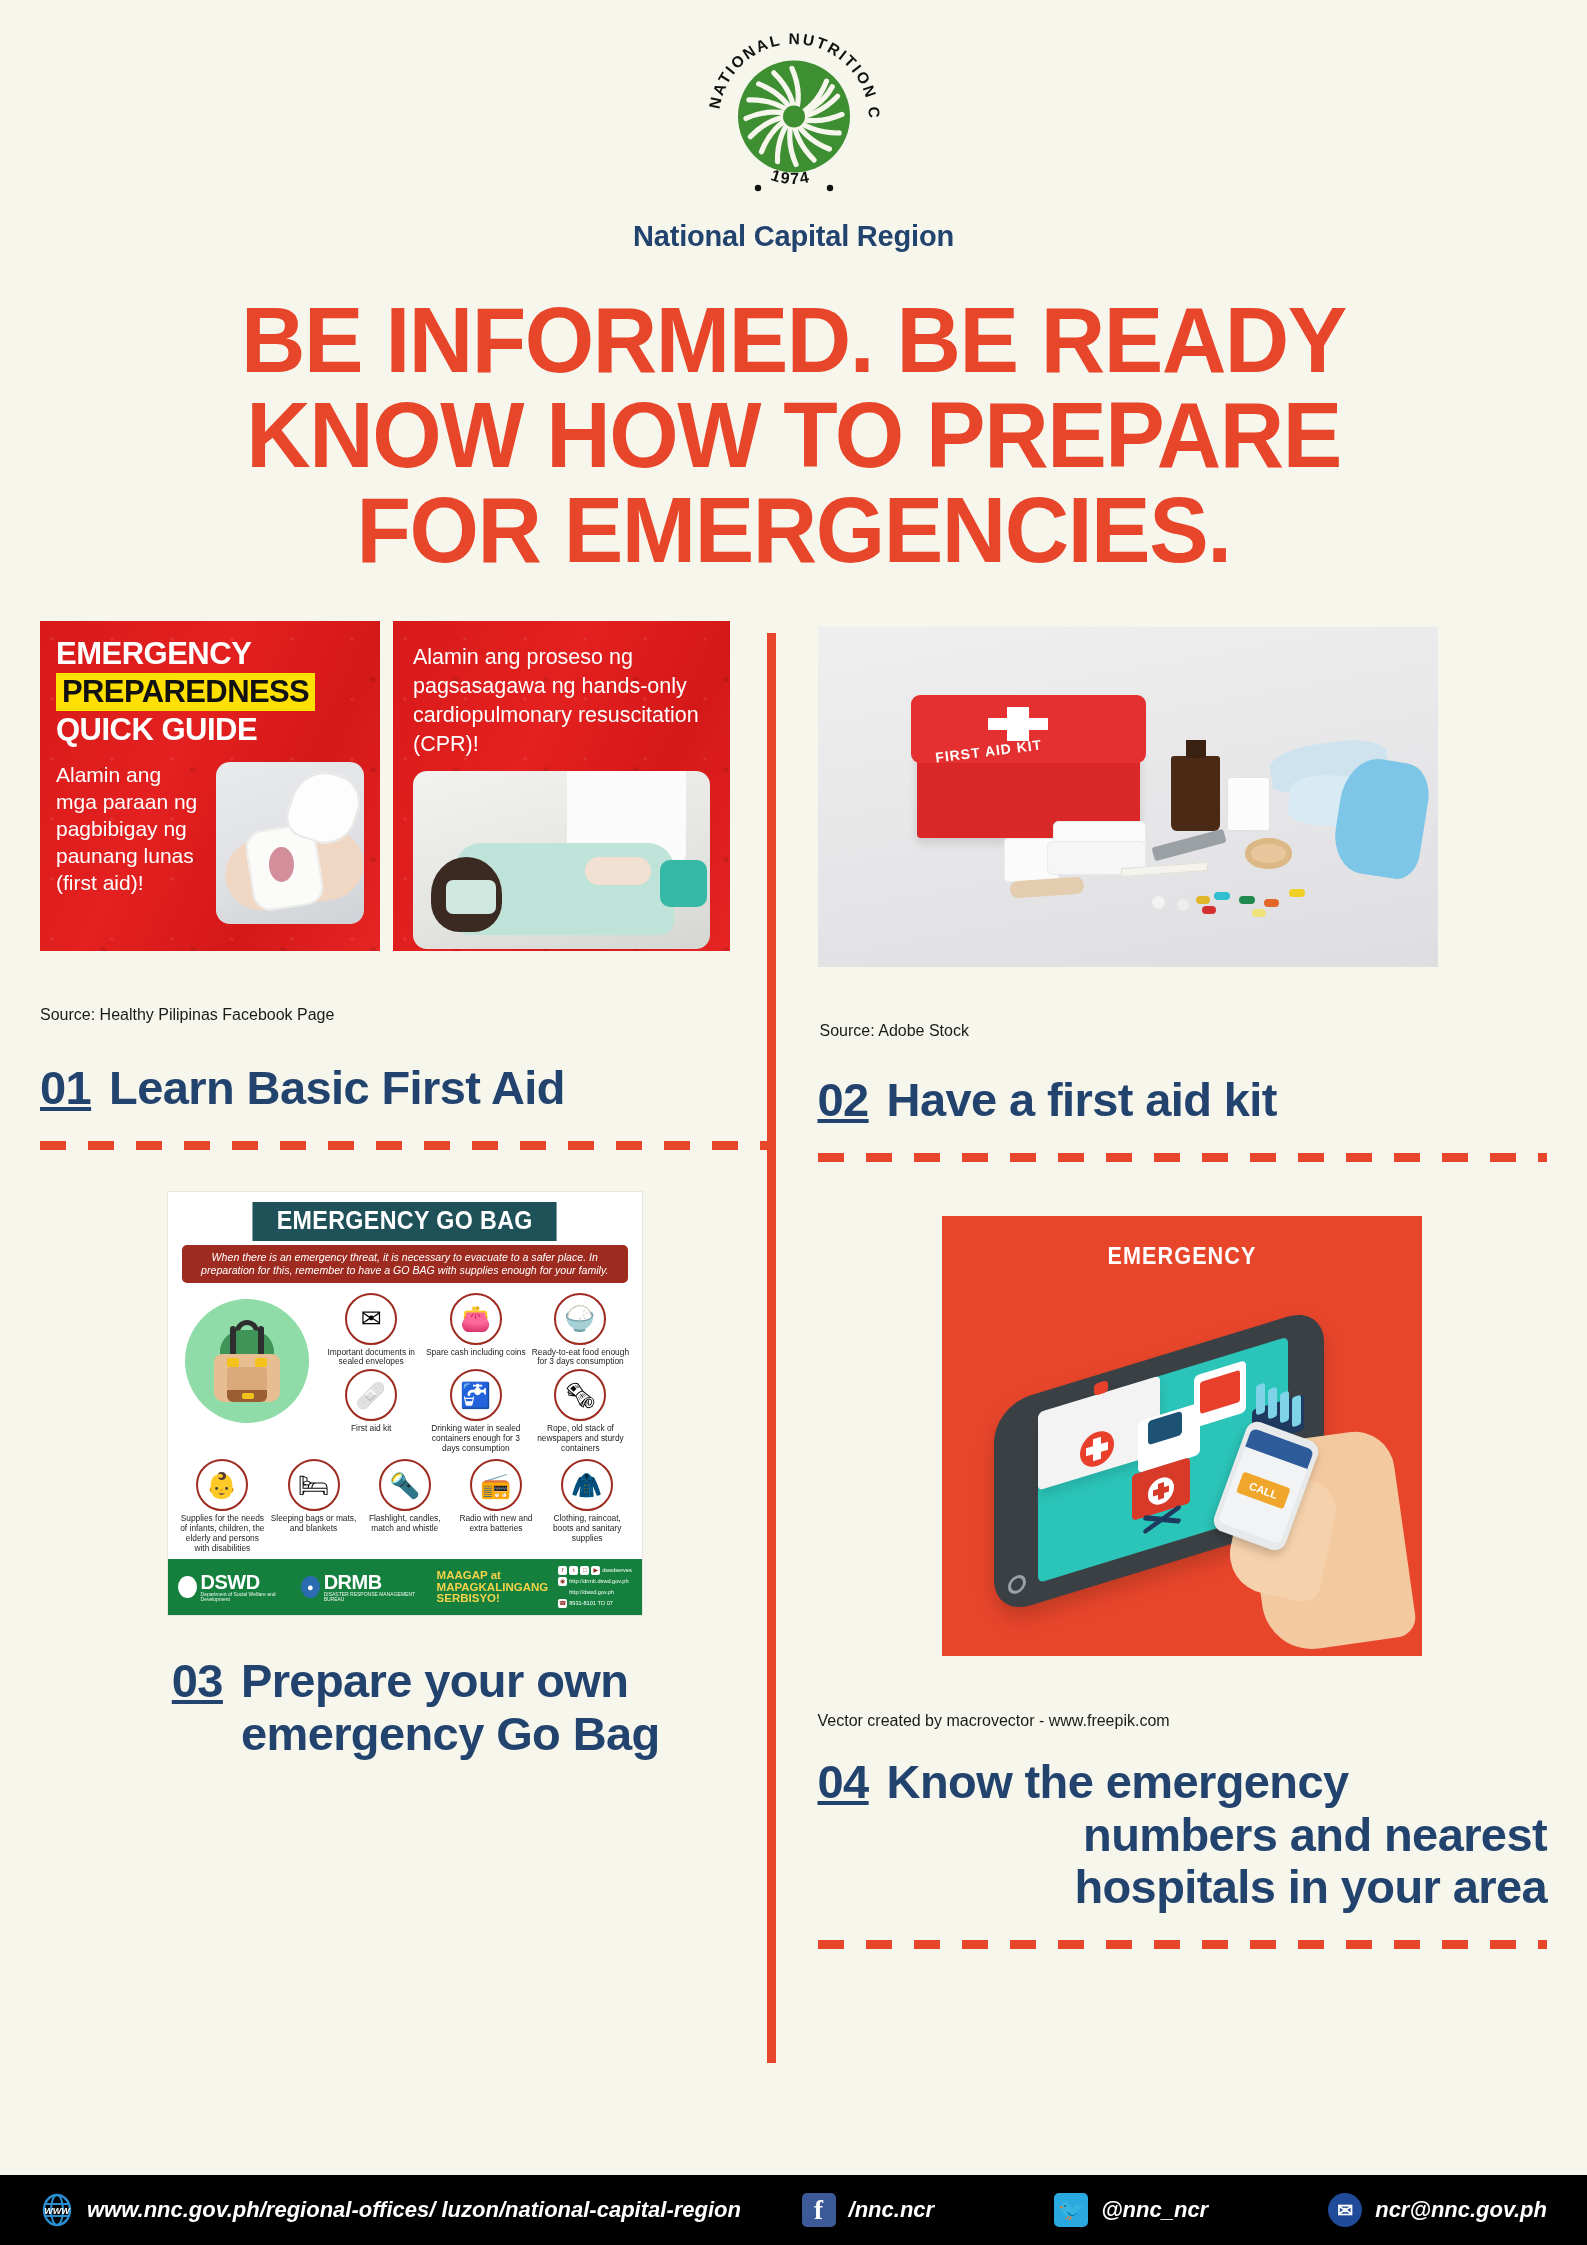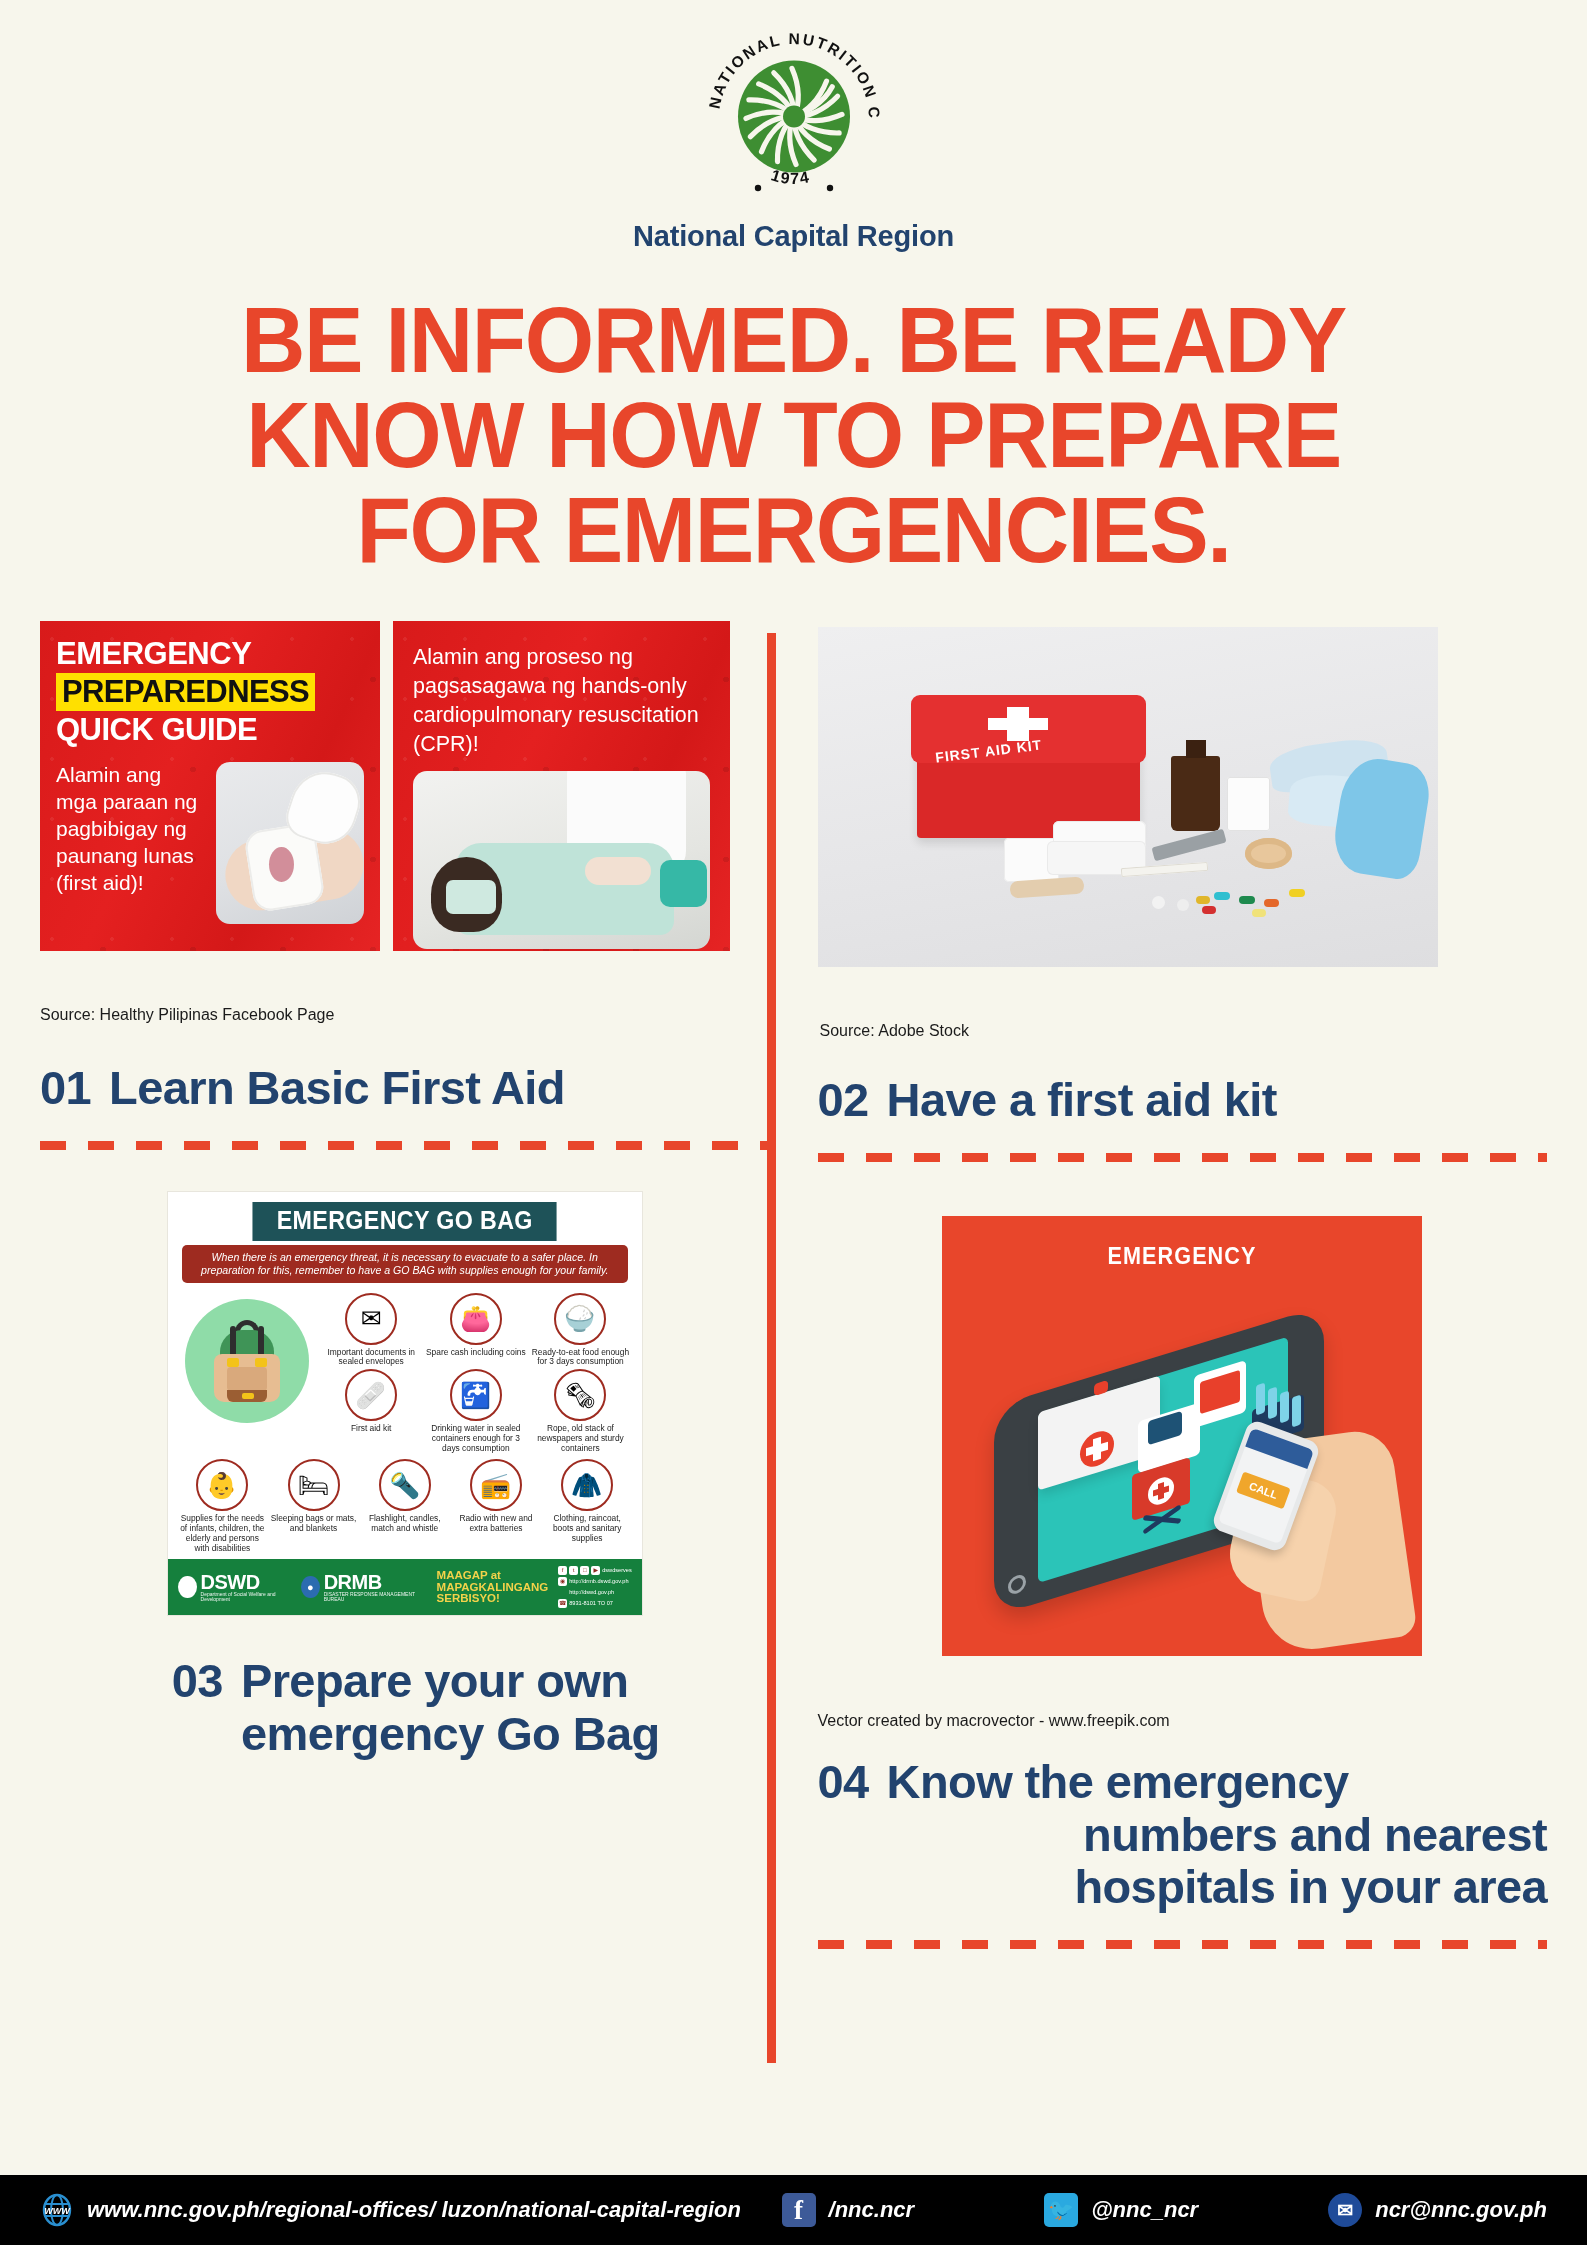--- a/index.html
+++ b/index.html
@@ -65,21 +65,21 @@
   }
   .card-heading {
     color:#22436E;
     font-weight:bold;
     font-size:47px;
     line-height:1.12;
     letter-spacing:-0.6px;
     display:flex;
     gap:18px;
   }
-  .card-heading .num { flex:0 0 auto; }
+  .card-heading .num { flex:0 0 auto;text-decoration:underline; }
   .card-heading .txt { flex:1 1 auto; }
   .dashed {
     height:9px; margin-top:26px;
     background-image:linear-gradient(to right,#E8462B 0 26px,transparent 26px 48px);
     background-size:48px 9px; background-repeat:repeat-x;
   }
 
   
   .hp { display:flex; gap:13px; width:690px; }
   .hp-panel {
@@ -244,21 +244,21 @@
   .hand2 { position:absolute; right:92px; bottom:60px; width:96px; height:120px; background:#F6D2AC; border-radius:44px 30px 18px 40px; transform:rotate(12deg); }
   .smartphone { position:absolute; right:118px; bottom:112px; width:76px; height:116px; background:#E7E9EA; border-radius:12px; transform:rotate(20deg); box-shadow:0 5px 10px rgba(0,0,0,.2); }
   .sp-screen { position:absolute; left:5px; top:8px; width:66px; height:100px; background:#F2F3F4; border-radius:6px; }
   .sp-bar { position:absolute; left:5px; top:8px; width:66px; height:20px; background:#2E5C9A; border-radius:6px 6px 0 0; }
   .sp-call { position:absolute; left:12px; top:52px; width:50px; height:22px; background:#F0A62B; border-radius:3px; color:#fff; font-size:11px; font-weight:bold; display:flex; align-items:center; justify-content:center; }
   .emg-credit { font-size:16px; color:#1b1b1b; margin-top:8px; }
 
   
   .footer {
     position:absolute; left:0; bottom:0; width:1587px; height:70px;
-    background:#000; display:flex; align-items:center; padding:0 40px; gap:10px;
+    background:#000; display:flex; align-items:center; padding:0 40px; gap:0;
   }
   .f-item { display:flex; align-items:center; gap:13px; color:#fff; font-style:italic; font-weight:bold; font-size:22px; }
   .f-web { flex:0 0 auto; margin-right:auto; }
   .f-fb { margin-right:120px; }
   .f-tw { margin-right:120px; }
   .f-ico { width:34px; height:34px; display:flex; align-items:center; justify-content:center; border-radius:5px; flex:0 0 auto; }
   .ico-www { background:transparent; }
   .ico-fb { background:#3D5A98; color:#fff; font-weight:bold; font-size:27px; font-style:normal; font-family:"Liberation Serif", serif; }
   .ico-tw { background:#2AA9E0; color:#fff; font-size:21px; font-style:normal; }
   .ico-mail { background:#1F4B99; color:#fff; font-size:19px; font-style:normal; border-radius:50%; }

